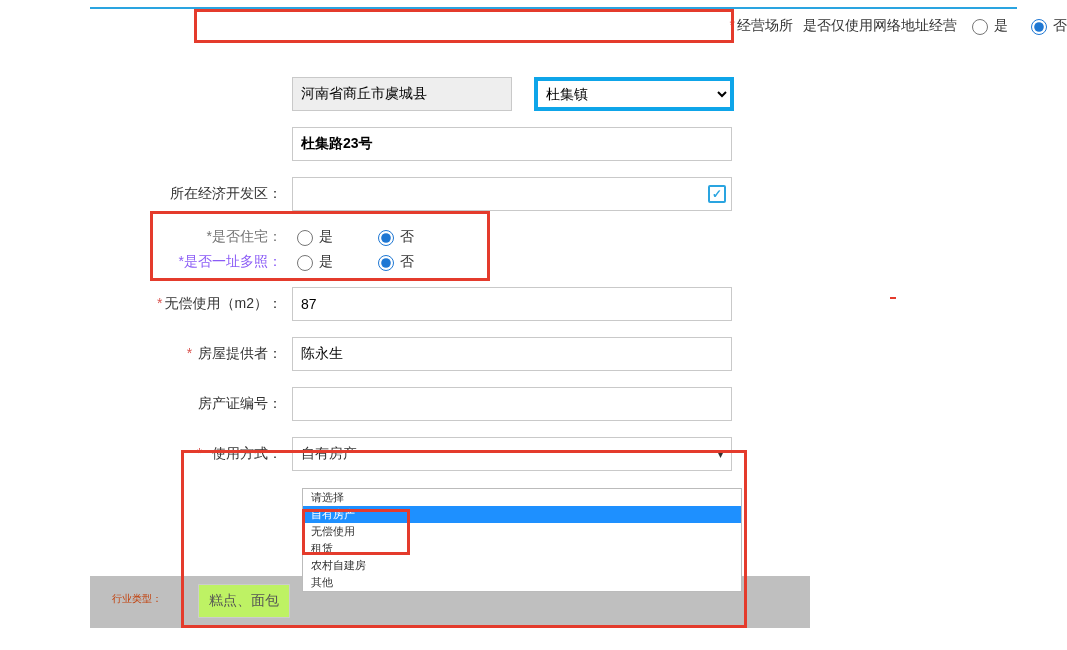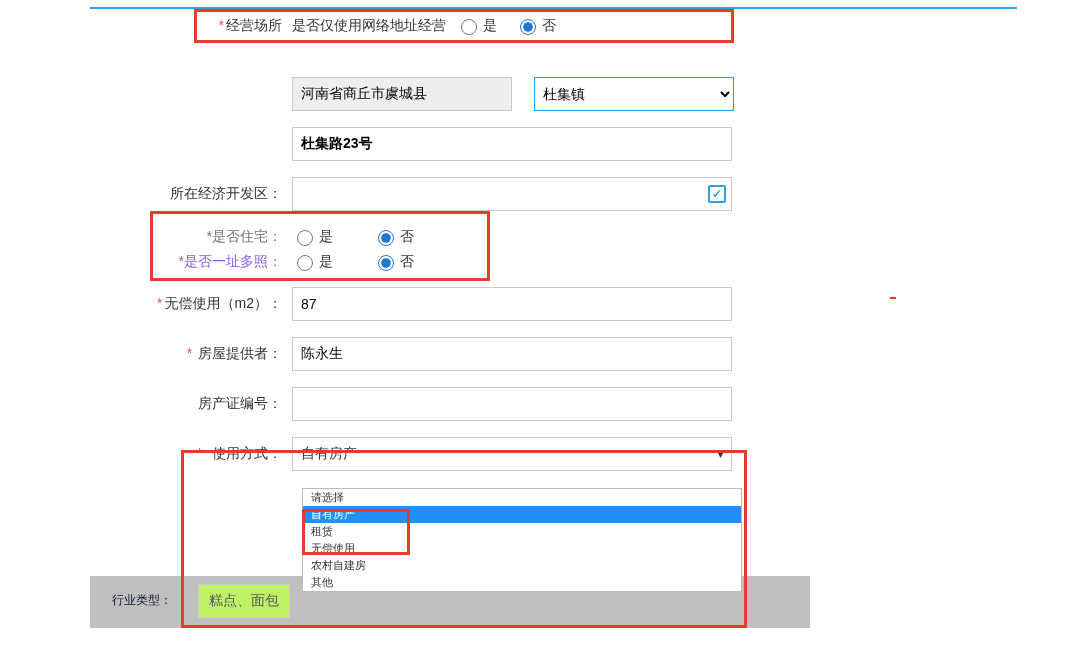--- a/index.html
+++ b/index.html
@@ -47,21 +47,21 @@
   input[type="text"].txt {
     height: 34px;
     border: 1px solid #c9c9c9;
     padding: 4px 8px;
     font-size: 14px;
     outline: none;
   }
   .txt.readonly { background: #eee; }
   select.sel {
     height: 34px;
-    border: 1px solid #0ea5e9;
+    border: 4px solid #0ea5e9;
     padding: 4px 4px;
     font-size: 14px;
     background: #fff;
   }
   .radio-wrap { display: inline-flex; align-items: center; margin-right: 40px; }
   .radio-wrap input { width: 16px; height: 16px; accent-color: #1e77d3; margin-right: 6px; }
   .red-box {
     position: absolute;
     border: 3px solid #e43b2c;
     pointer-events: none;
@@ -82,21 +82,21 @@
   .dropdown-list .opt.selected { background: #1e90ff; color: #fff; }
   
   .grey-bar {
     position: absolute;
     left: 90px; top: 576px; width: 720px; height: 52px;
     background: #bfbfbf;
     z-index: 0;
   }
   .industry-label {
     position: absolute;
-    left: 112px; top: 592px; font-size: 12px; color: #0f172a;
+    left: 112px; top: 592px; font-size: 10px; color: #c2410c;
     z-index: 1;
   }
   .industry-btn {
     position: absolute;
     left: 198px; top: 584px;
     height: 34px; padding: 0 10px;
     border: 1px solid #ccc; background: #bef264;
     font-size: 14px; color: #555;
     z-index: 1;
   }
@@ -126,21 +126,21 @@
     font-size: 10px; color: #333;
   }
 </style>
 </head>
 <body>
 
 <div class="top-border"></div>
 
 <div class="form-area">
 
-  <div class="row" style="margin-top:6px; margin-bottom:42px;">
+  <div class="row" style="margin-top:6px; margin-bottom:42px;justify-content:flex-end;">
     <div class="label-col">
       <span class="req">*</span><span>经营场所</span>
     </div>
     <div class="field-col" style="gap:10px;">
       <span>是否仅使用网络地址经营</span>
       <label class="radio-wrap" style="margin-right:8px;">
         <input type="radio" name="netonly" style="">
         <span>是</span>
       </label>
       <label class="radio-wrap" style="margin-right:0;">
@@ -250,22 +250,22 @@
 
 </div>
 
 <div class="grey-bar"></div>
 <span class="industry-label">行业类型：</span>
 <button class="industry-btn">糕点、面包</button>
 
 <div class="dropdown-list" style="left:302px; top:488px; width:440px;">
   <div class="opt">请选择</div>
   <div class="opt selected">自有房产</div>
+  <div class="opt">无偿使用</div>
   <div class="opt">租赁</div>
-  <div class="opt">无偿使用</div>
   <div class="opt">农村自建房</div>
   <div class="opt">其他</div>
 </div>
 
 <div class="red-box" style="left:194px; top:9px;  width:540px; height:34px;"></div>
 <div class="red-box" style="left:150px; top:211px; width:340px; height:70px;"></div>
 <div class="red-box" style="left:181px; top:450px; width:566px; height:178px;"></div>
 <div class="red-box" style="left:302px; top:509px; width:108px; height:46px;"></div>
 
 <div class="stray-dot"></div>

